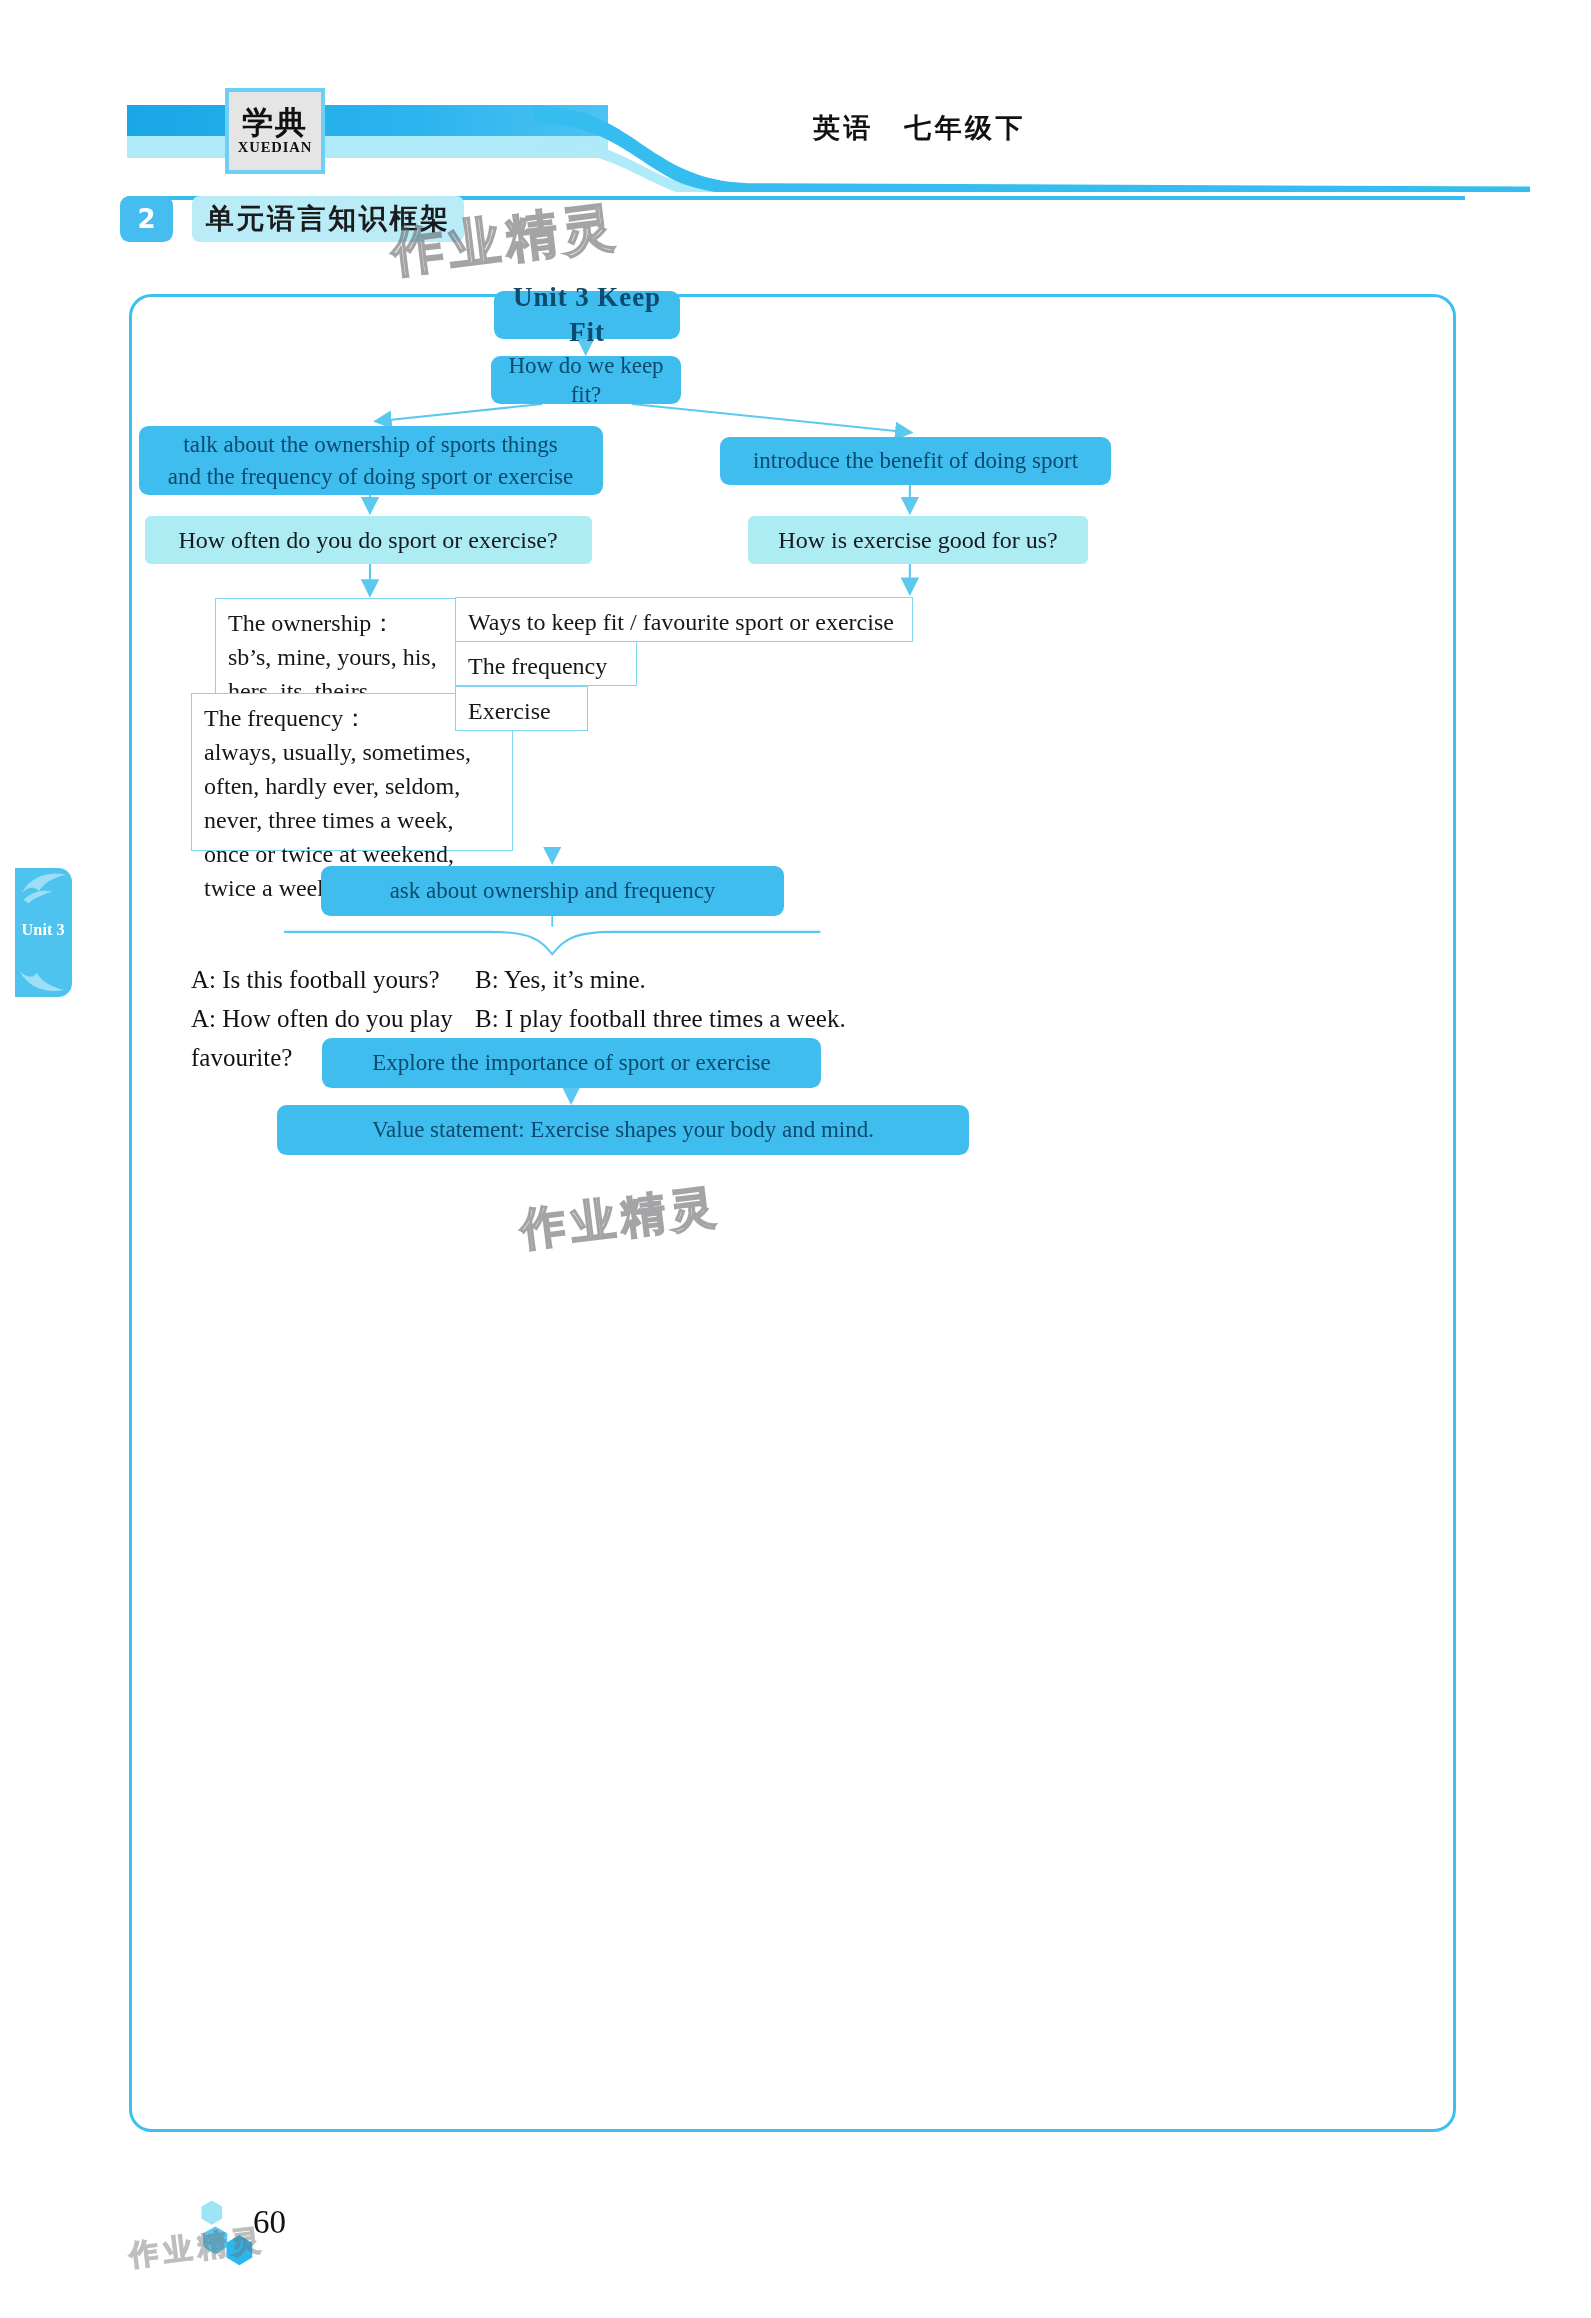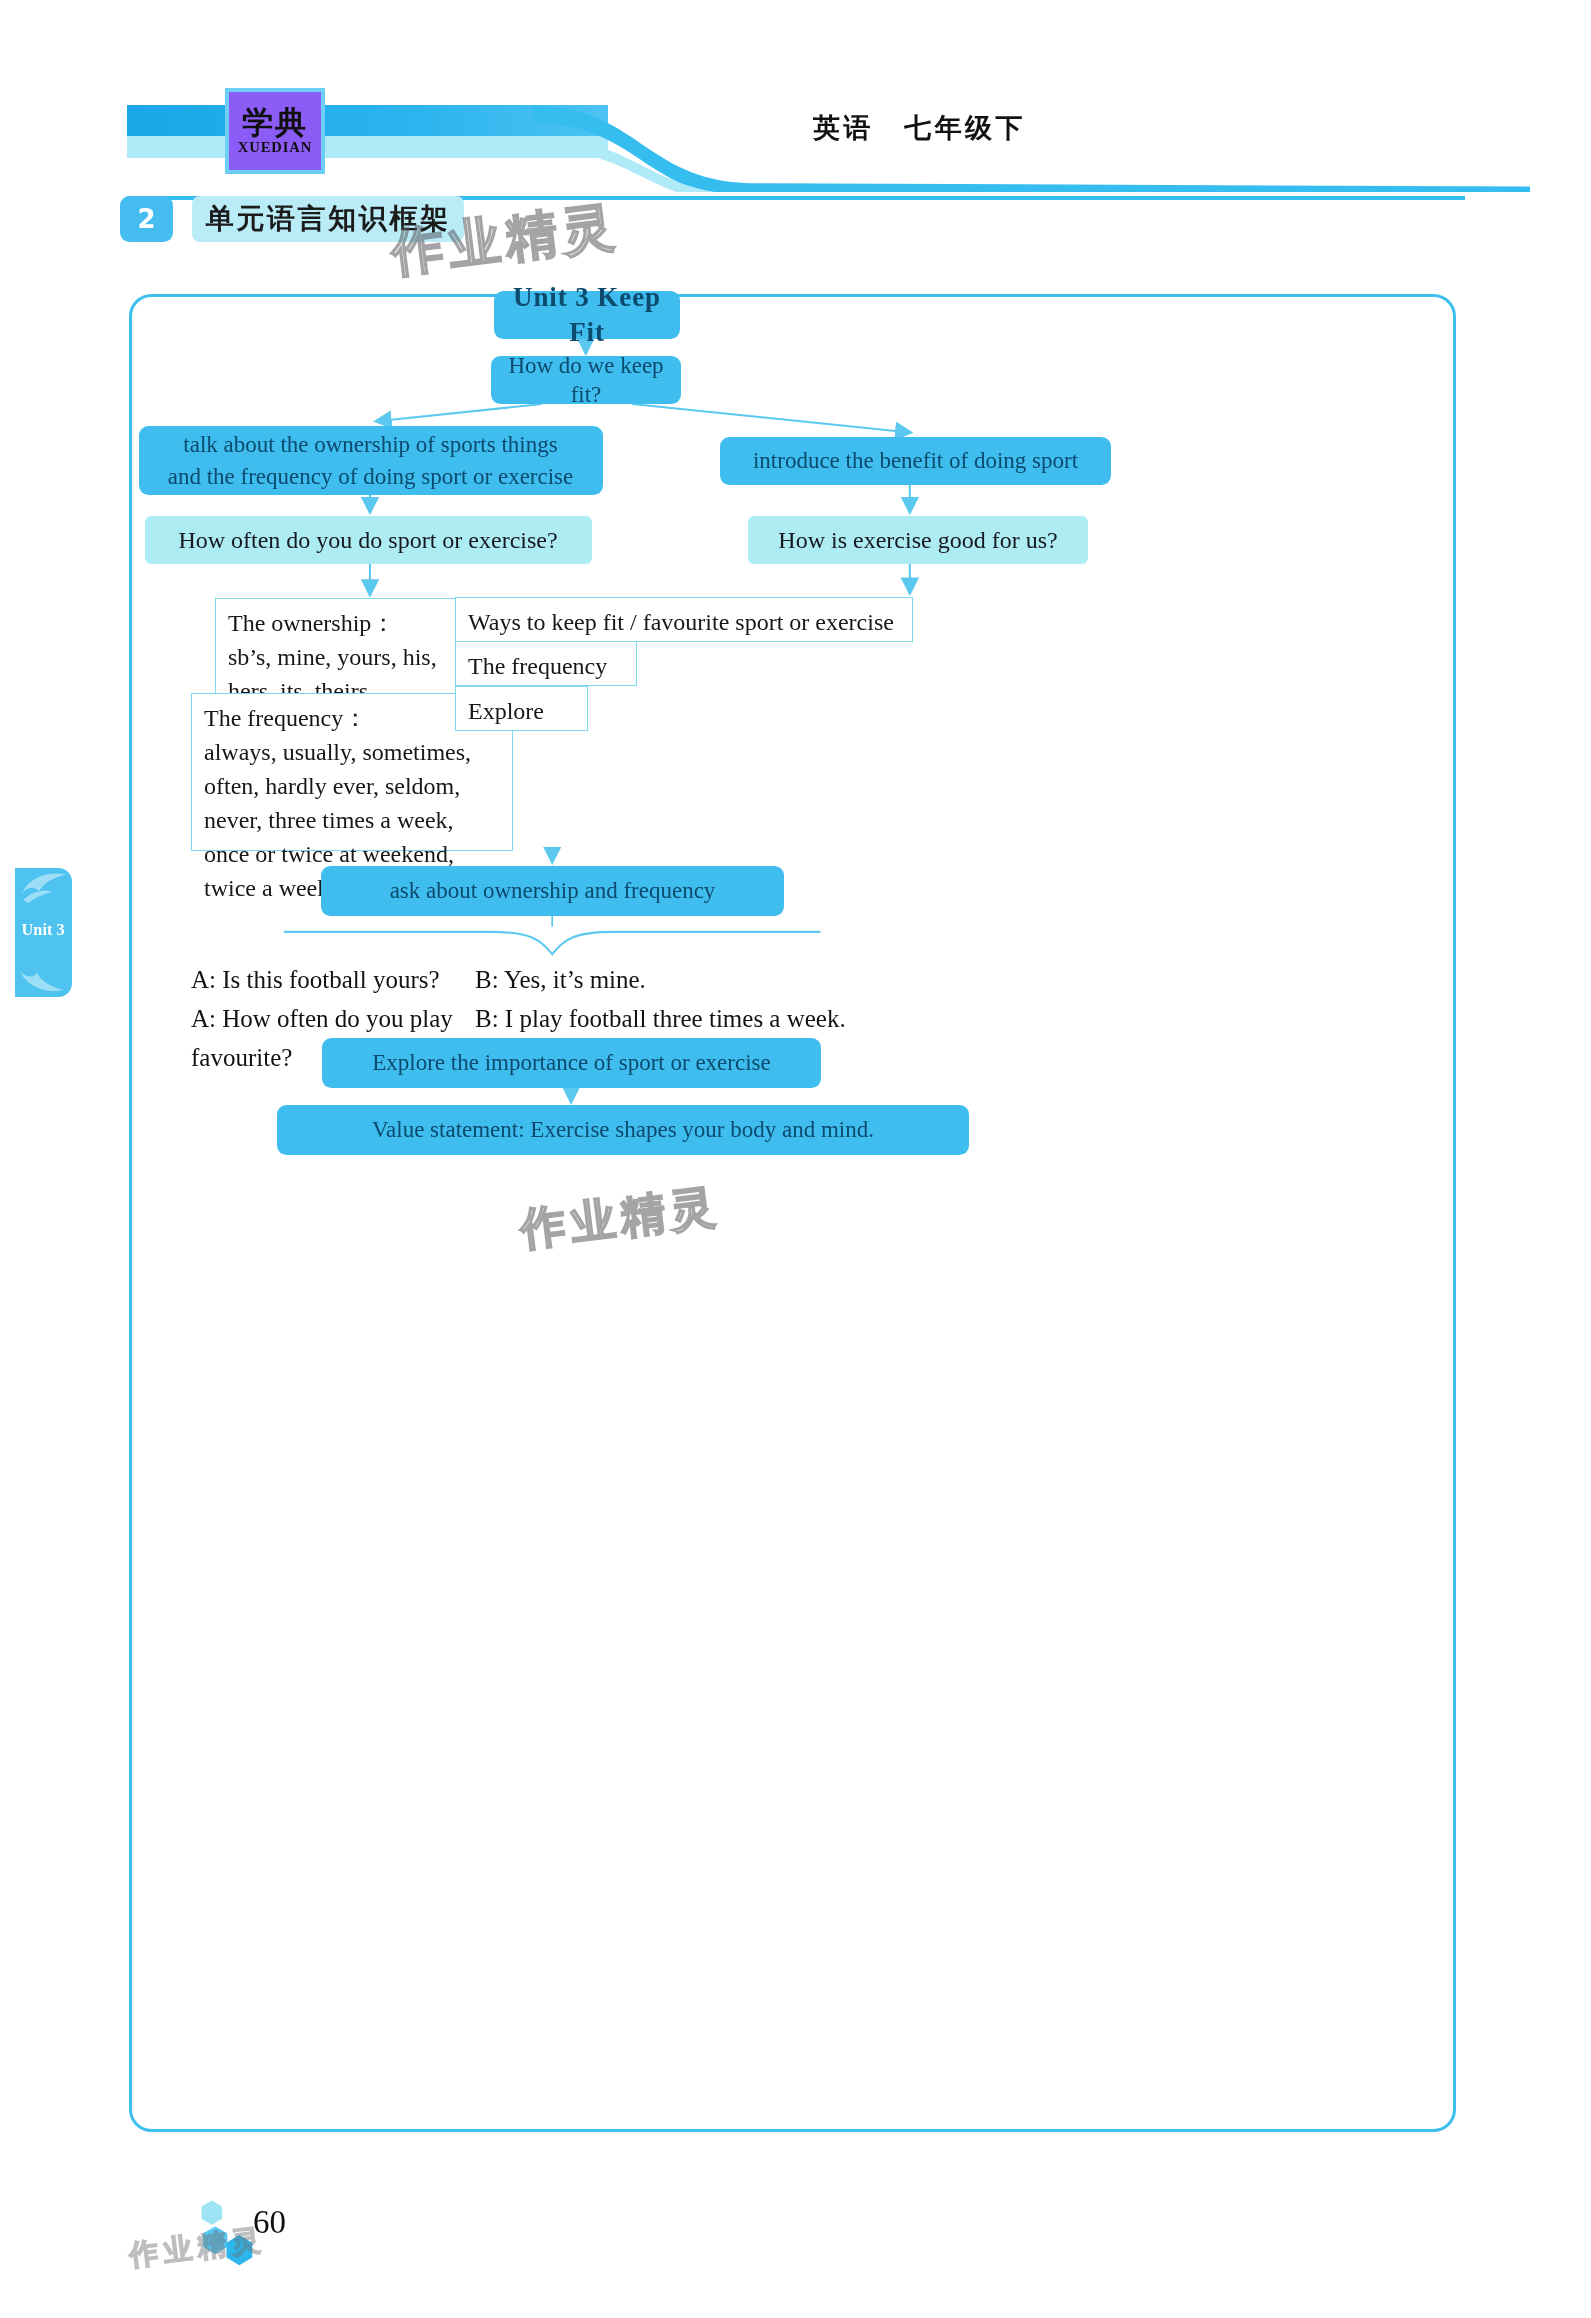--- a/index.html
+++ b/index.html
@@ -20,21 +20,21 @@
     position:absolute;left:127px;top:84px;width:481px;height:22.4px;
     background:#aeeaf8;
   }
   .hdr-curve{position:absolute;left:533px;top:45px;width:997px;height:95px;}
   .hdr-rule{
     position:absolute;left:127px;top:144px;width:1338px;height:4.3px;
     background:linear-gradient(90deg,#35bdf0,#35bdf0);
   }
   .logo-box{
     position:absolute;left:225px;top:36px;width:100px;height:86px;
-    background:#8b5cf6;border:4.3px solid #6dcff6;box-sizing:border-box;
+    background:#e5e5e5;border:4.3px solid #6dcff6;box-sizing:border-box;
     display:flex;flex-direction:column;align-items:center;justify-content:center;
     z-index:4;
   }
   .logo-cn{
     font-family:"DejaVu Sans", sans-serif;font-weight:bold;font-size:31px;
     color:#101010;line-height:1;letter-spacing:1.7px;
   }
   .logo-en{
     font-family:"Liberation Serif", serif;font-weight:bold;font-size:14.6px;
     color:#101010;letter-spacing:0.9px;margin-top:1px;
@@ -248,21 +248,21 @@
 
     <div class="node n-box" id="box-ways">
       <div class="ln">Ways to keep fit / favourite sport or exercise</div>
     </div>
 
     <div class="node n-box" id="box-thefreq">
       <div class="ln">The frequency</div>
     </div>
 
     <div class="node n-box" id="box-reasons">
-      <div class="ln">Explore</div>
+      <div class="ln">Exercise</div>
     </div>
 
     <div class="node n-solid" id="node-ask">ask about ownership and frequency</div>
 
     <div class="dialog">
       <div class="dlg-row">
         <div class="dlg-a">A: Is this football yours?</div>
         <div class="dlg-b">B: Yes, it’s mine.</div>
       </div>
       <div class="dlg-row">

